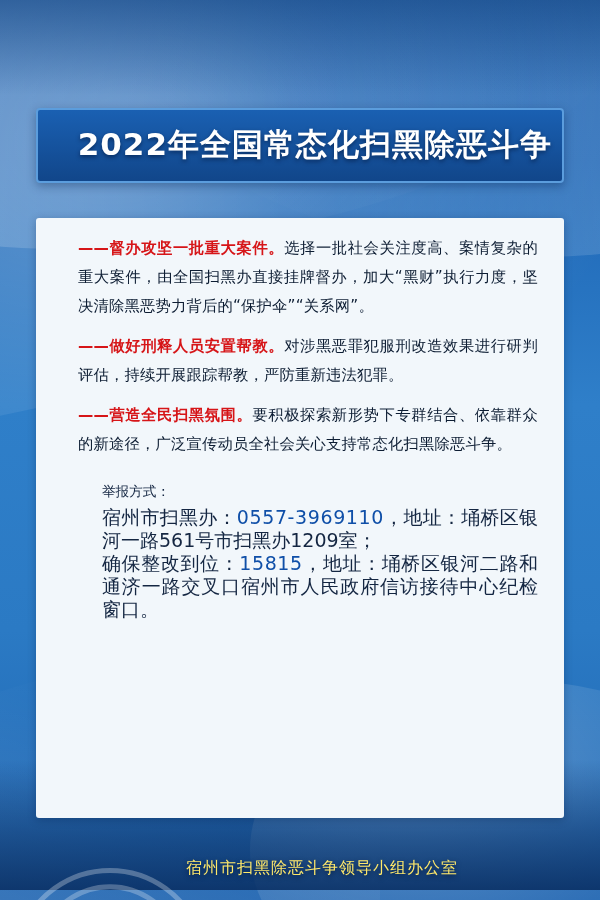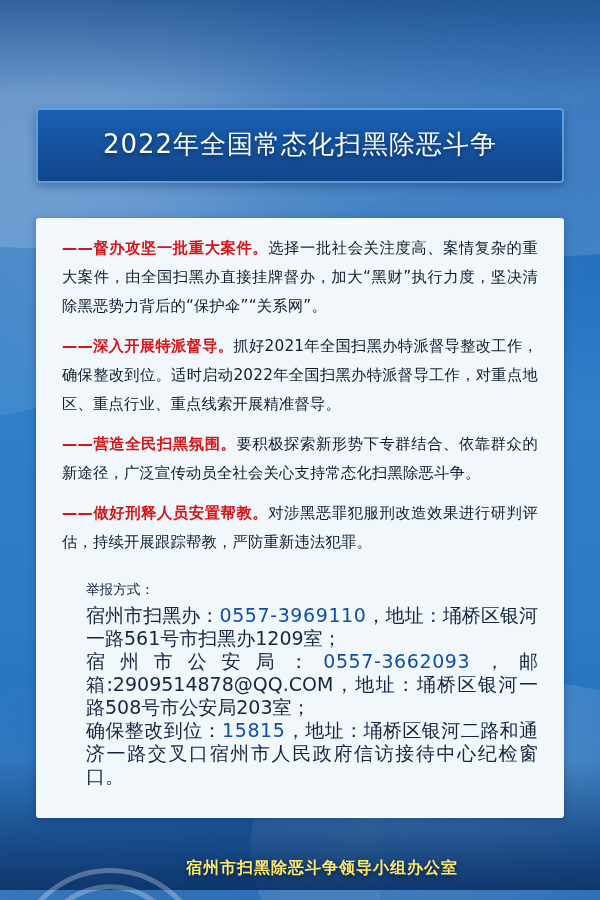--- a/index.html
+++ b/index.html
@@ -95,44 +95,44 @@
     width: 528px;
     background: #1557a5;
     border: 2px solid #5b9ddd;
     border-radius: 4px;
     padding: 14px 10px 16px;
     box-sizing: border-box;
     box-shadow: 0 3px 10px rgba(0,28,70,0.35);
     background-image: linear-gradient(180deg, #1a60b2 0%, #11468a 100%);
   }
   .title-line {
-    text-align: center;
+    text-align: right;
     color: #ffffff;
-    font-weight: normal;
-    font-size: 26px;
+    font-weight: bold;
+    font-size: 31px;
     line-height: 41px;
     letter-spacing: 1px;
     text-shadow: 0 2px 4px rgba(0,20,55,0.6);
   }
   .title-line.l2 {
     letter-spacing: 2px;
   }
 
   
   .content-card {
     position: absolute;
     left: 36px;
     top: 218px;
     width: 528px;
     height: 600px;
     background: #f2f7fb;
     border-radius: 3px;
     box-shadow: 0 2px 9px rgba(0,25,65,0.30);
     box-sizing: border-box;
-    padding: 16px 26px 10px 26px;
+    padding: 16px 26px 10px 42px;
     overflow: hidden;
   }
 
   .para {
     color: #0d1d33;
     font-size: 15.3px;
     line-height: 29px;
     text-align: justify;
     margin: 0 0 11px 0;
     letter-spacing: 0.2px;
@@ -163,21 +163,21 @@
   }
 
   
   .footer {
     position: absolute;
     left: 0; right: 0;
     top: 858px;
     text-align: center;
     color: #ffe96b;
     font-size: 16px;
-    font-weight: bold;
+    font-weight: normal;
     letter-spacing: 1px;
     text-shadow: 0 2px 5px rgba(0,18,48,0.75);
     padding-left: 44px;
   }
 </style>
 </head>
 <body>
 
 <div id="poster">
 
@@ -203,42 +203,36 @@
     <div class="title-line l1">2022年全国常态化扫黑除恶斗争</div>
   </div>
 
   <div class="content-card">
 
     <p class="para">
       <span class="lead">——督办攻坚一批重大案件。</span><span>选择一批社会关注度高、案情复杂的重大案件，由全国扫黑办直接挂牌督办，加大“黑财”执行力度，坚决清除黑恶势力背后的“保护伞”“关系网”。</span>
     </p>
 
 
+
     <p class="para">
-      <span class="lead">——深入开展特派督导。</span><span>抓好2021年全国扫黑办特派督导整改工作，确保整改到位。适时启动2022年全国扫黑办特派督导工作，对重点地区、重点行业、重点线索开展精准督导。</span>
+      <span class="lead">——做好刑释人员安置帮教。</span><span>对涉黑恶罪犯服刑改造效果进行研判评估，持续开展跟踪帮教，严防重新违法犯罪。</span>
     </p>
 
     <p class="para">
       <span class="lead">——营造全民扫黑氛围。</span><span>要积极探索新形势下专群结合、依靠群众的新途径，广泛宣传动员全社会关心支持常态化扫黑除恶斗争。</span>
     </p>
 
-    <p class="para">
-      <span class="lead">——做好刑释人员安置帮教。</span><span>对涉黑恶罪犯服刑改造效果进行研判评估，持续开展跟踪帮教，严防重新违法犯罪。</span>
-    </p>
-
     <div class="contact">
       <div class="c-title">举报方式：</div>
 
       <div class="c-row">
         <span>宿州市扫黑办：</span><span class="num">0557-3969110</span><span>，地址：埇桥区银河一路561号市扫黑办1209室；</span>
       </div>
 
-      <div class="c-row">
-        <span>宿州市公安局：</span><span class="num">0557-3662093</span><span>，邮箱:2909514878@QQ.COM，地址：埇桥区银河一路508号市公安局203室；</span>
-      </div>
 
       <div class="c-row">
         <span>确保整改到位：</span><span class="num">15815</span><span>，地址：埇桥区银河二路和通济一路交叉口宿州市人民政府信访接待中心纪检窗口。</span>
       </div>
     </div>
 
   </div>
 
   <div class="footer">宿州市扫黑除恶斗争领导小组办公室</div>
 

